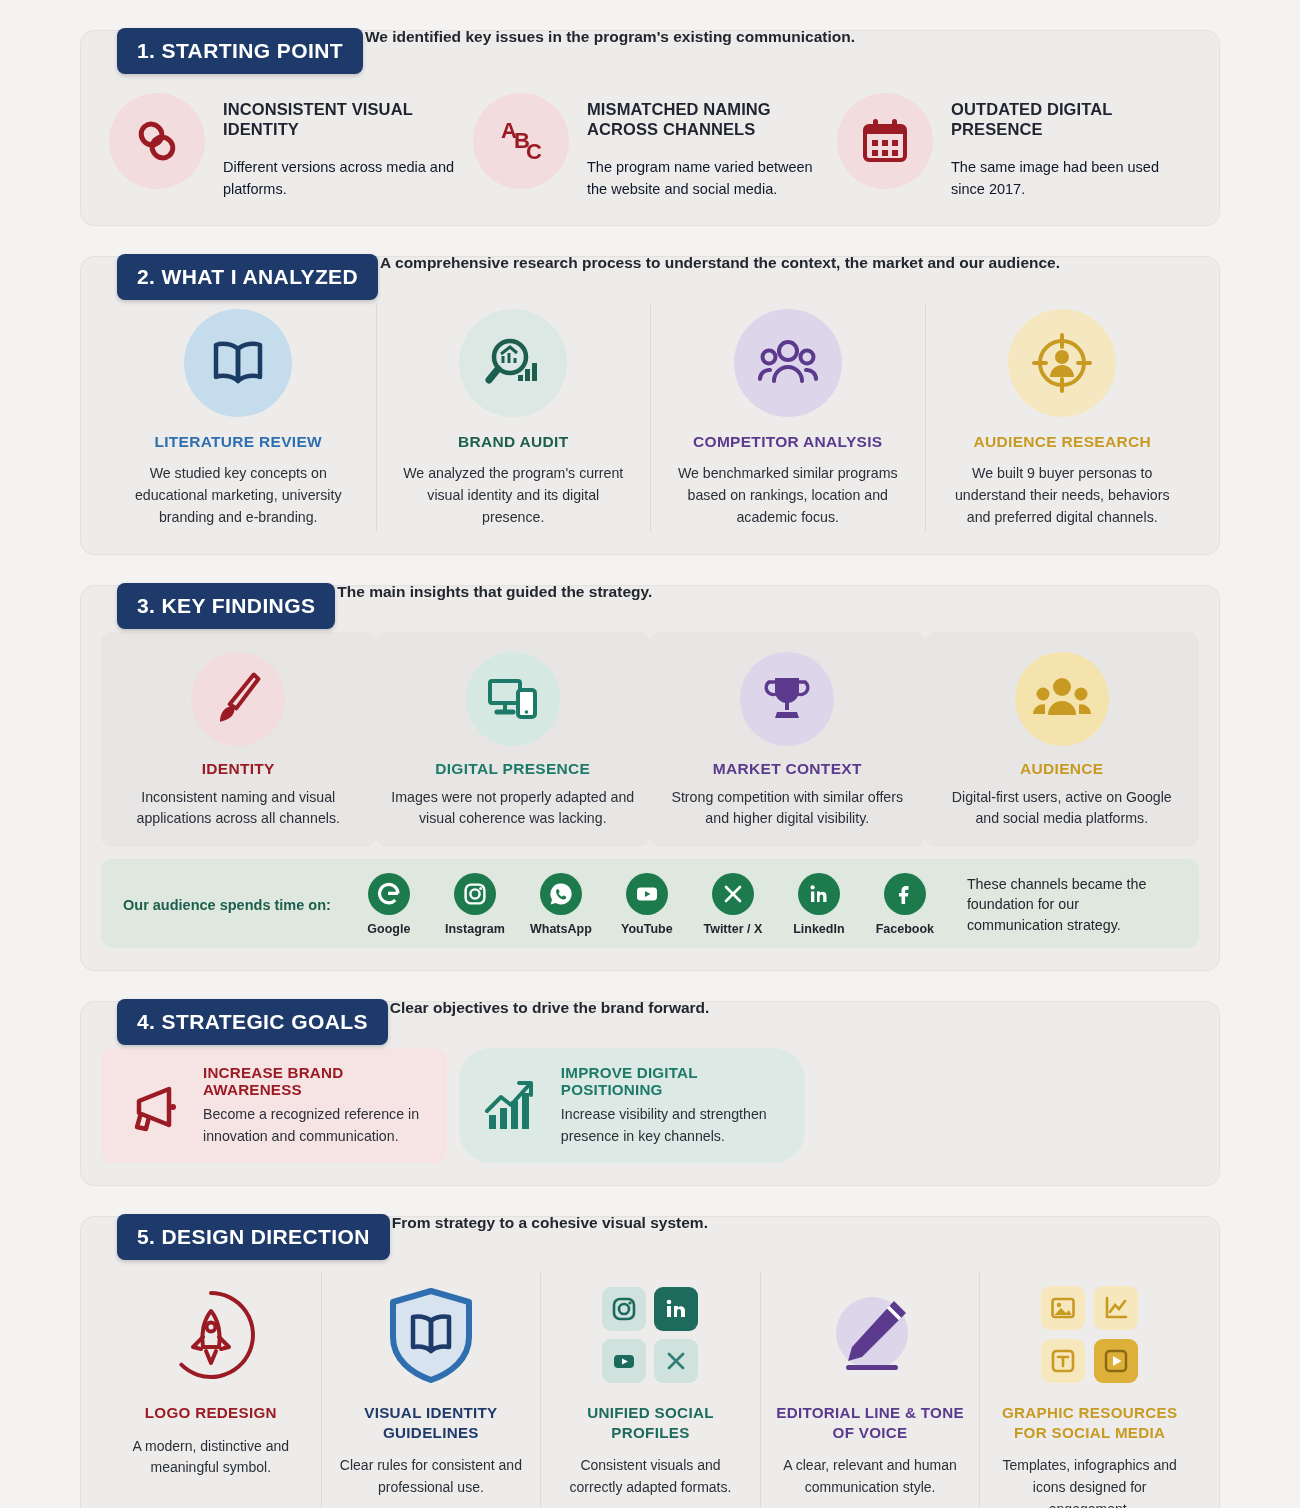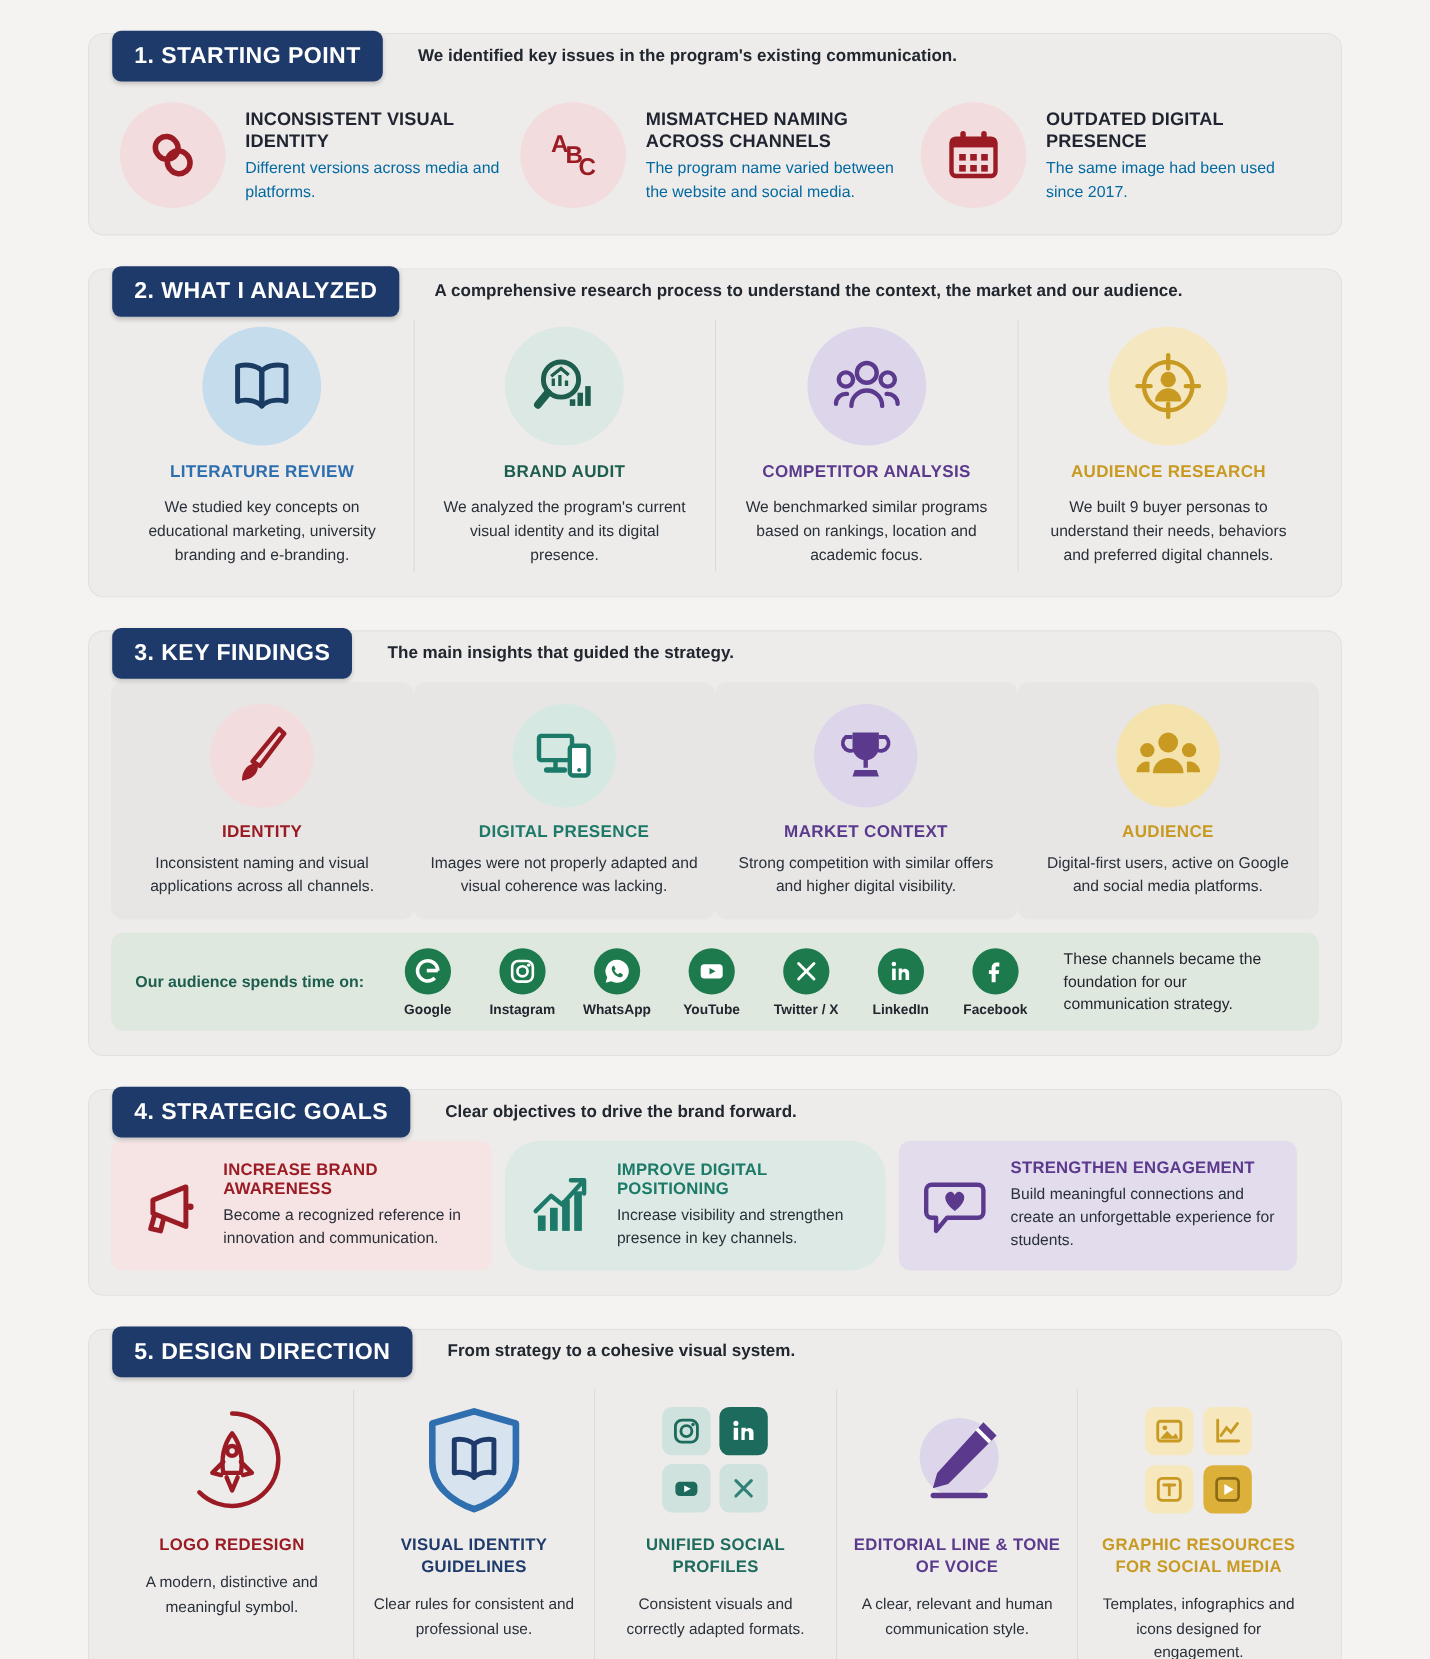--- a/index.html
+++ b/index.html
@@ -17,22 +17,22 @@
   .section { position: relative; margin: 0 80px 0 80px; }
   .sec-body {
     background: #edecea;
     border: 1px solid #e2e1df;
     border-radius: 14px;
     padding: 46px 20px 22px 20px;
     position: relative;
   }
   .sec-head {
     position: absolute;
-    top: -2px; left: 22px;
-    display: flex; align-items: center; gap: 32px;
+    top: -2px; left: 37px;
+    display: flex; align-items: flex-start; gap: 2px;
     z-index: 5;
   }
   .badge {
     background: #1e3a6b;
     color: #ffffff;
     font-size: 21px;
     font-weight: bold;
     letter-spacing: .4px;
     padding: 11px 20px 11px 20px;
     border-radius: 8px;
@@ -55,21 +55,21 @@
   .circ {
     width: 96px; height: 96px; border-radius: 50%;
     display: flex; align-items: center; justify-content: center;
   }
   .c-pink { background: #f3dcdd; }
   .s1txt { padding-top: 6px; }
   .s1title {
     font-size: 16.5px; font-weight: bold; color: #1f2430;
     line-height: 1.22; text-transform: uppercase; letter-spacing: .1px;
   }
-  .s1desc { font-size: 14.5px; line-height: 1.5; color: #0369a1; margin-top: 4px; }
+  .s1desc { font-size: 14.5px; line-height: 1.5; color: #0f172a; margin-top: 18px; }
 
   
   .s2grid { display: flex; justify-content: flex-end; }
   .s2item {
     width: 25%; padding: 6px 18px 4px 18px; text-align: center;
     border-left: 1px solid #dcdbd8;
   }
   .s2item:first-child { border-left: none; }
   .s2item .circ { margin: 0 auto; width: 108px; height: 108px; }
   .s2title {
@@ -492,32 +492,20 @@
               <path d="M8 36 L22 22 L32 30 L50 10" fill="none" stroke="#1d7a68" stroke-width="4" stroke-linecap="round" stroke-linejoin="round"></path>
               <path d="M40 8 L52 8 L52 20" fill="none" stroke="#1d7a68" stroke-width="4" stroke-linecap="round" stroke-linejoin="round"></path>
               </svg>
           </div>
           <div>
             <div class="s4title" style="color:#1d7a68">IMPROVE DIGITAL POSITIONING</div>
             <div class="s4desc">Increase visibility and strengthen presence in key channels.</div>
           </div>
         </div>
 
-        <div class="s4card s4-c">
-          <div class="s4ic">
-            <svg width="62" height="62" viewBox="0 0 62 62">
-              <path d="M10 12 h42 a5 5 0 0 1 5 5 v20 a5 5 0 0 1 -5 5 H24 L14 54 L14 42 H10 a5 5 0 0 1 -5 -5 V17 a5 5 0 0 1 5 -5 Z" fill="none" stroke="#5b3a8e" stroke-width="4" stroke-linejoin="round"></path>
-              <path d="M31 36 C22 29, 20 22, 25 19 C28 17, 31 20, 31 22 C31 20, 34 17, 37 19 C42 22, 40 29, 31 36 Z" fill="#5b3a8e"></path>
-              </svg>
-          </div>
-          <div>
-            <div class="s4title" style="color:#5b3a8e">STRENGTHEN ENGAGEMENT</div>
-            <div class="s4desc">Build meaningful connections and create an unforgettable experience for students.</div>
-          </div>
-        </div>
 
       </div>
     </div>
   </div>
 
   <div class="sp-30"></div>
 
   <div class="section">
     <div class="sec-head">
       <div class="badge">5. DESIGN DIRECTION</div>

